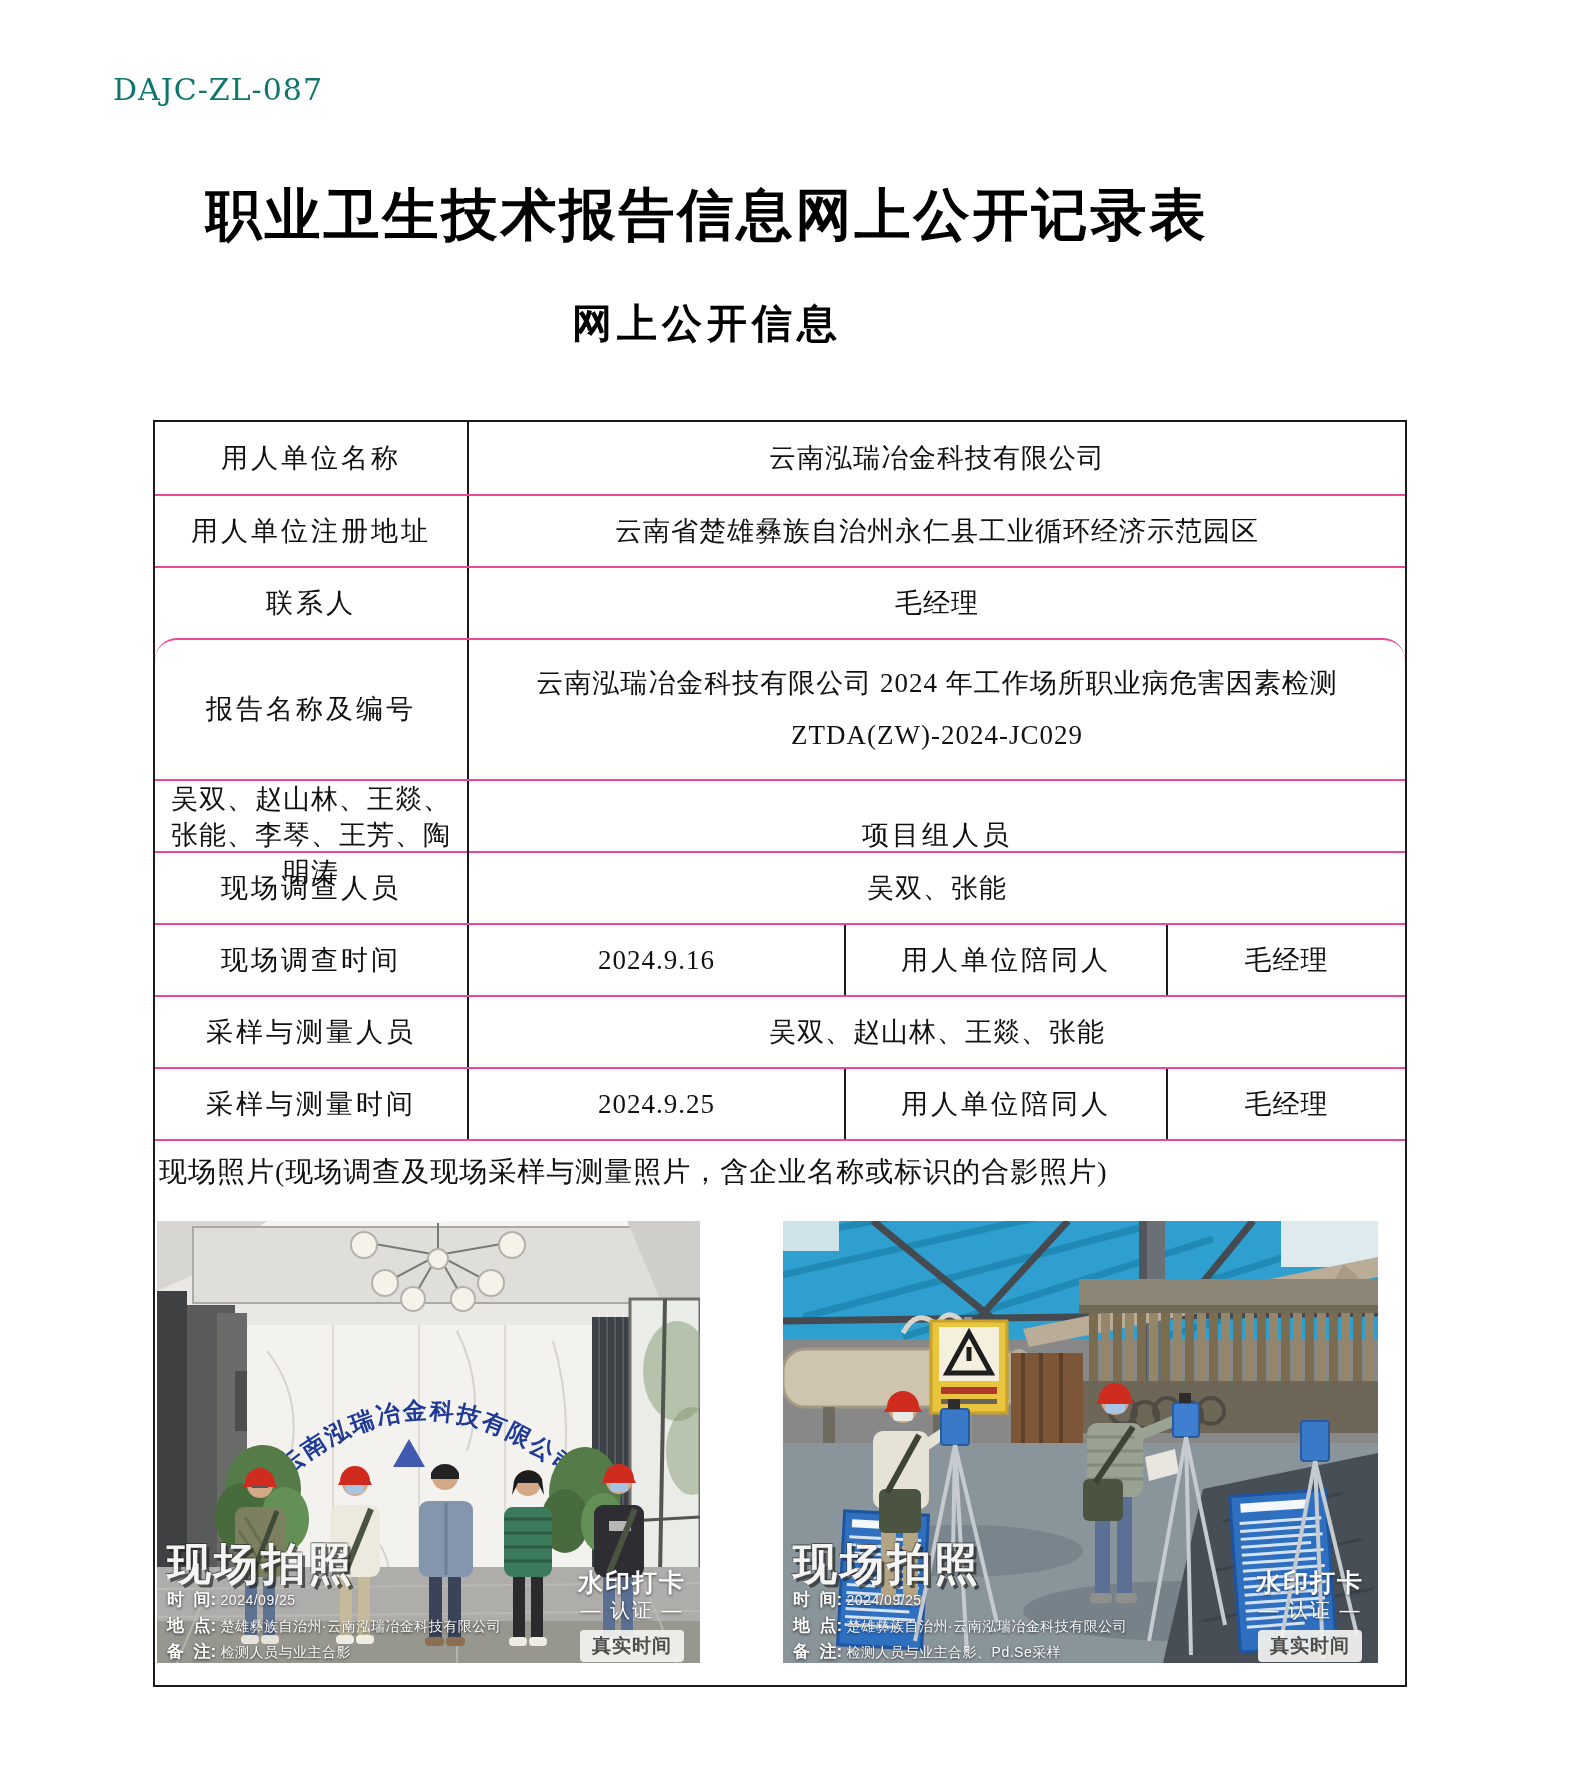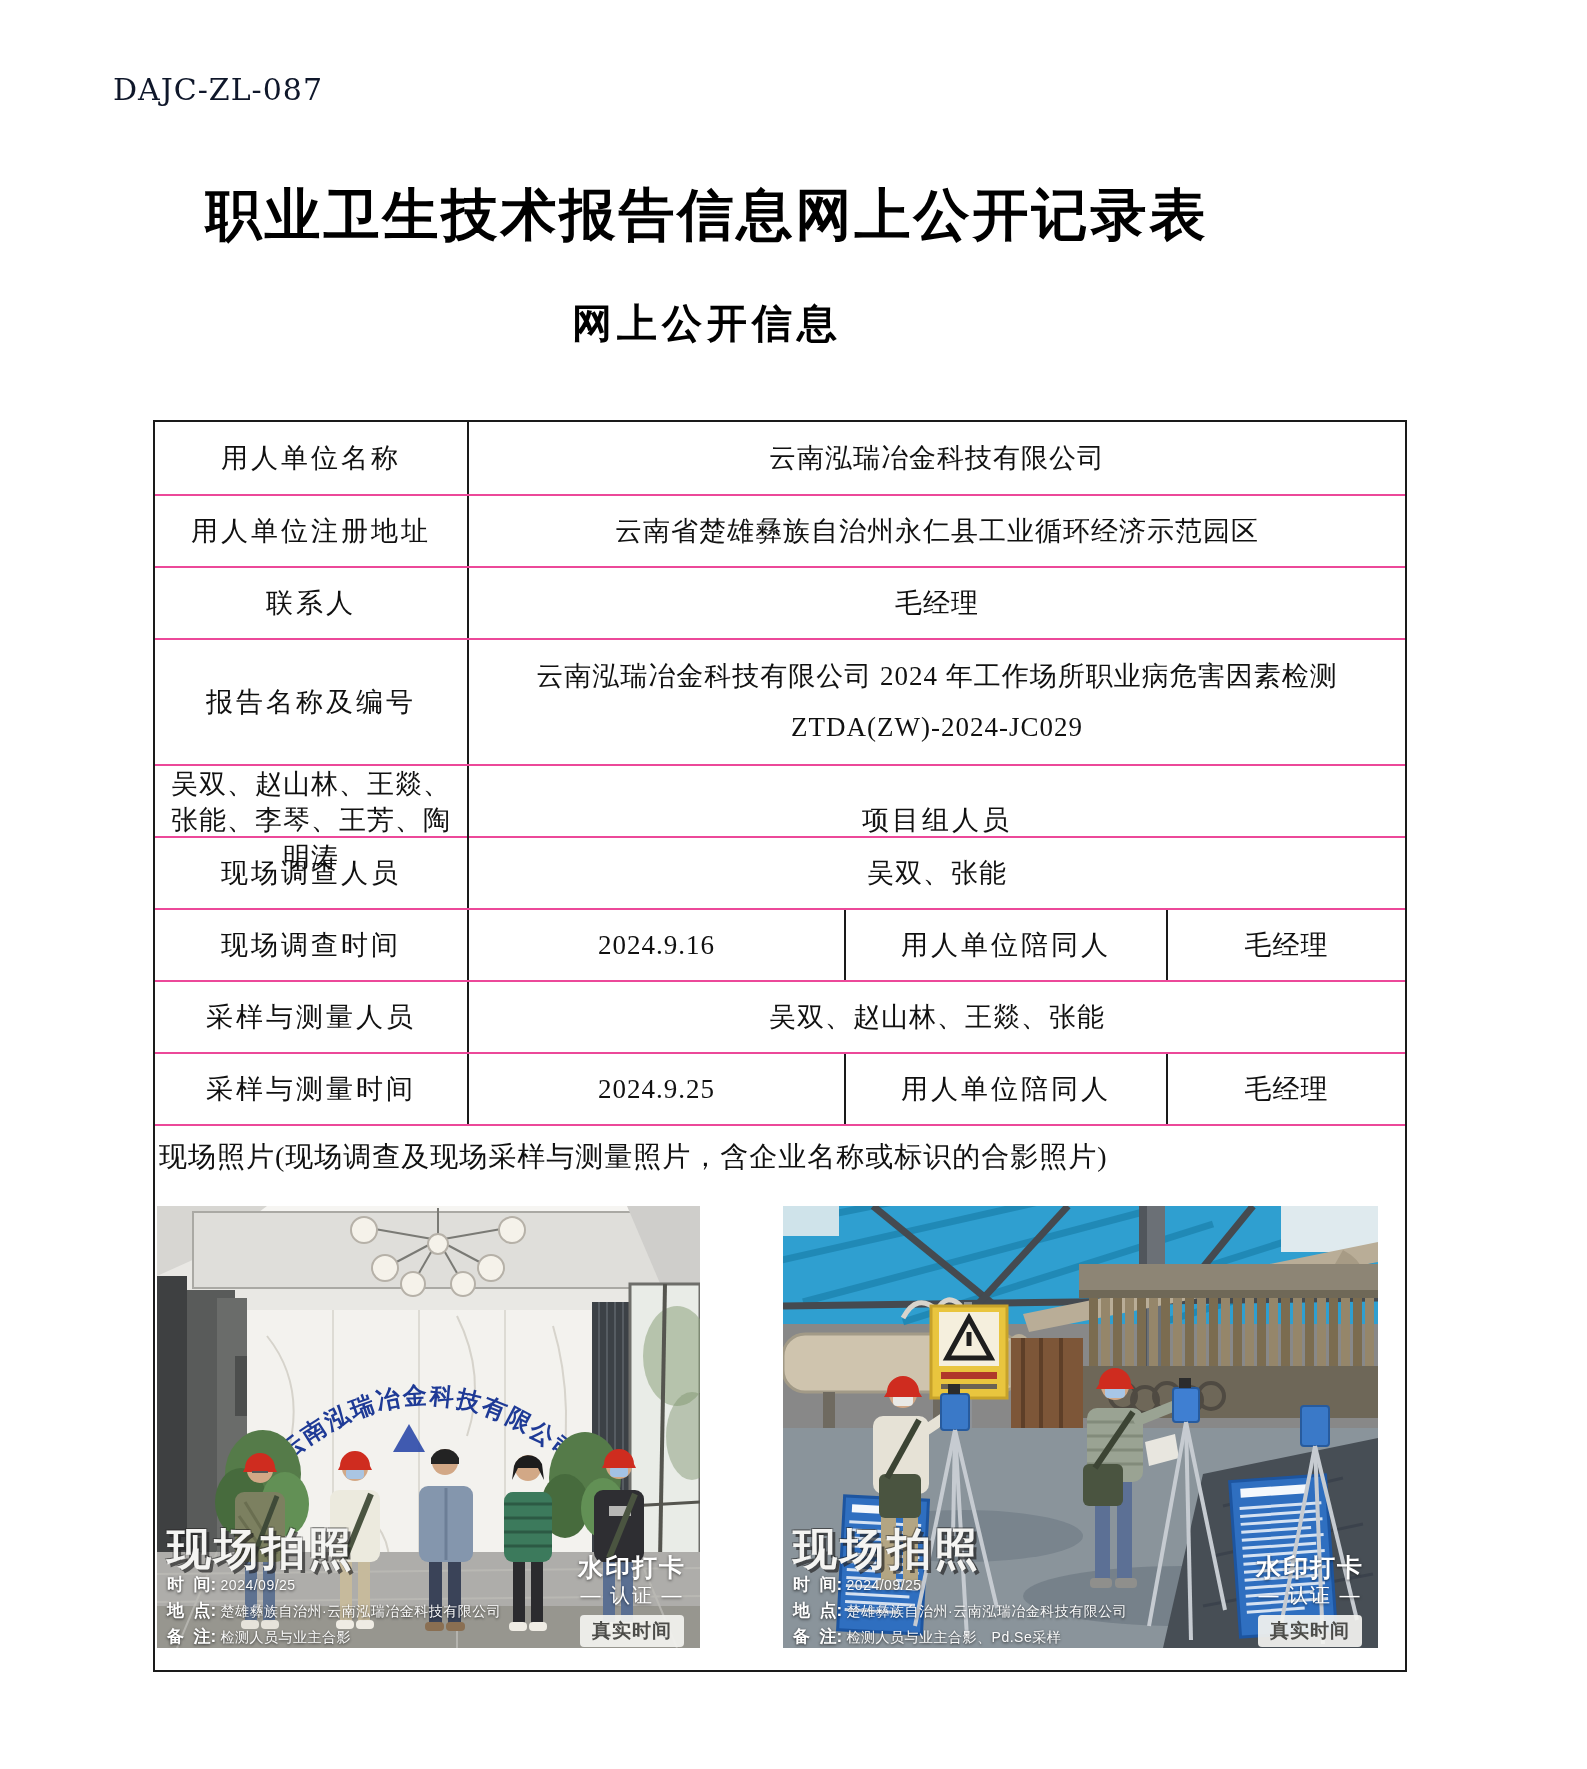--- a/index.html
+++ b/index.html
@@ -4,21 +4,21 @@
 <style>
   * { margin:0; padding:0; box-sizing:border-box; }
   html,body { background:#ffffff; }
   .page {
     position:relative; width:1587px; height:1769px; background:#ffffff;
     font-family:"Liberation Serif","DejaVu Serif",serif; color:#111;
     overflow:hidden;
   }
   .doc-code {
     position:absolute; left:113px; top:72px;
-    font-size:30px; letter-spacing:1px; color:#0f172a;
+    font-size:30px; letter-spacing:1px; color:#0f766e;
     font-family:"DejaVu Serif","Liberation Serif",serif;
   }
   .headings { position:absolute; left:80px; top:0; width:1254px; text-align:center; }
   .title {
     position:absolute; left:0; top:178px; width:100%;
     font-size:56px; font-weight:bold; letter-spacing:3px; color:#000;
     font-family:"Liberation Sans","DejaVu Sans",sans-serif;
   }
   .subtitle {
     position:absolute; left:0; top:296px; width:100%;
@@ -27,21 +27,21 @@
   }
   .tbl {
     position:absolute; left:153px; top:420px; width:1254px;
     border:2px solid #1a1a1a;
   }
   .row { display:grid; border-top:2px solid #ec4899; }
   .row:first-child { border-top:none; }
   .cols2 { grid-template-columns:312px 1fr; }
   .cols4 { grid-template-columns:312px 377px 322px 1fr; }
   .h72 { height:72px; }
-  .h126 { height:126px; }
+  .h126 { height:141px;border-radius:22px; }
   .cell {
     border-left:2px solid #1a1a1a;
     display:flex; flex-direction:column; align-items:center; justify-content:center;
     text-align:center; font-size:27px; padding:0 10px; line-height:1.35;
   }
   .cell:first-child { border-left:none; }
   .lbl { letter-spacing:3px; }
   .val { letter-spacing:1px; }
   .rpt-line { display:block; line-height:1.9; letter-spacing:1px; }
   .photo-cell { position:relative; height:546px; }

